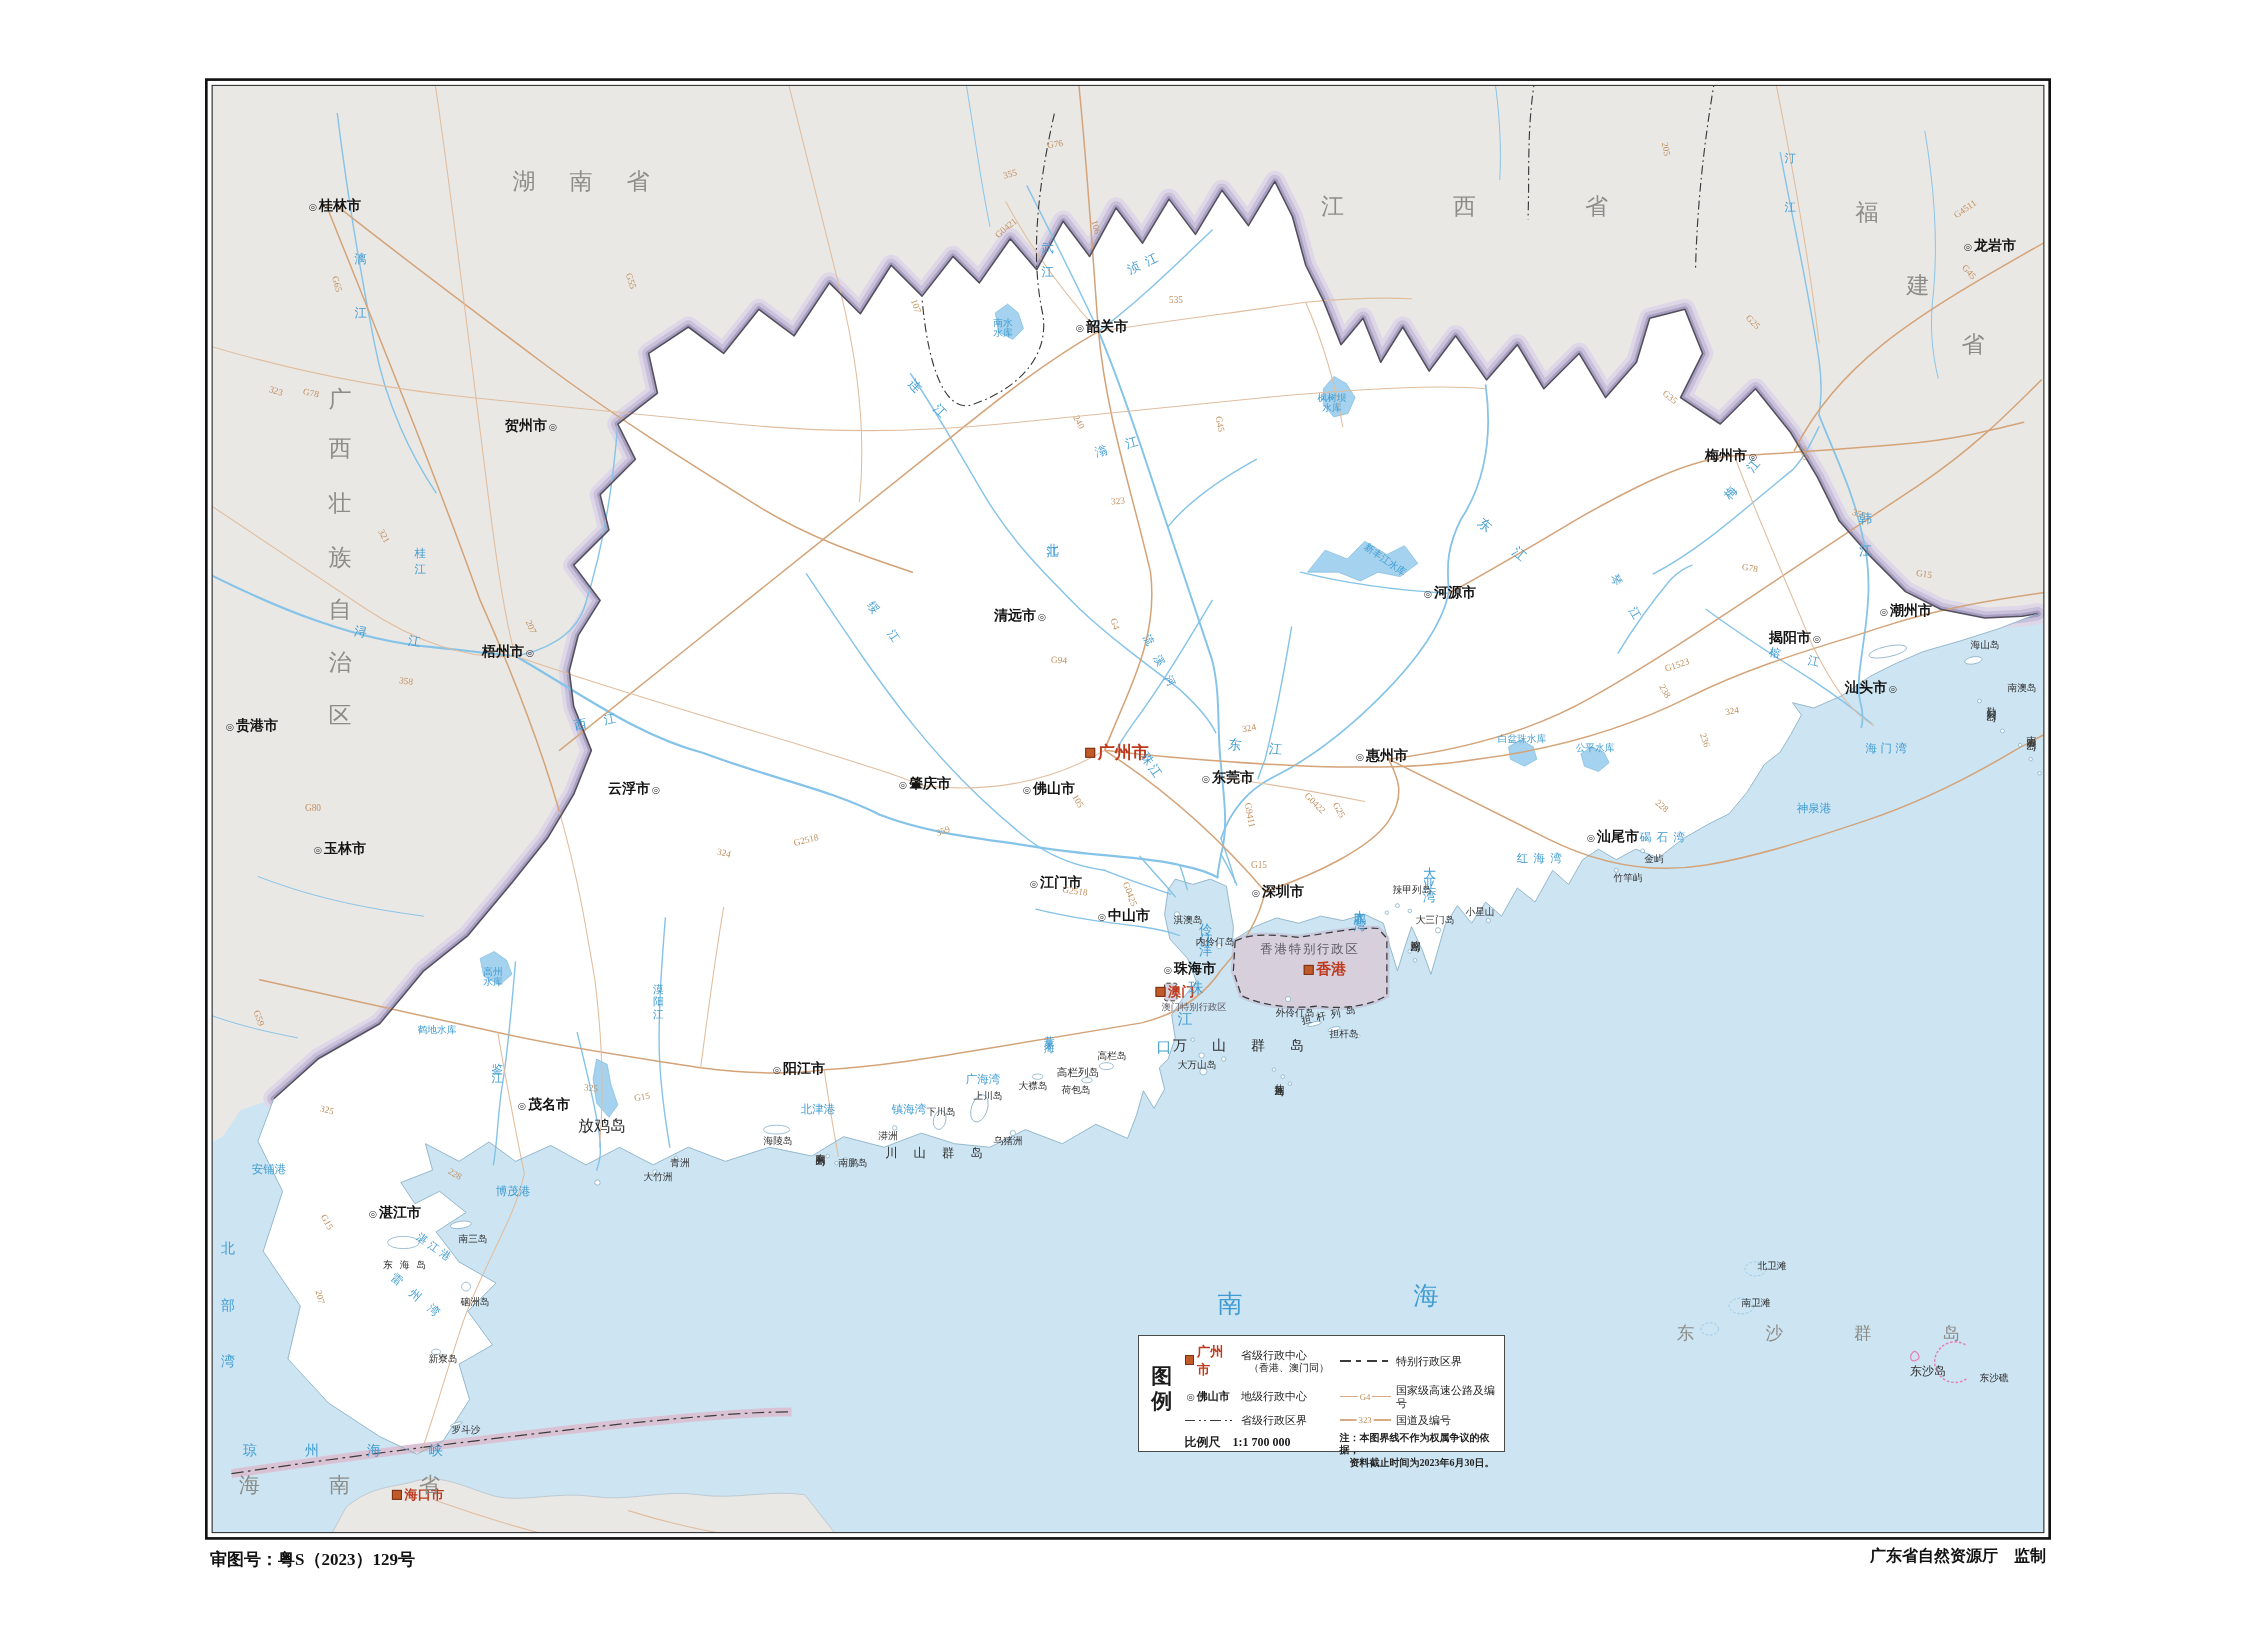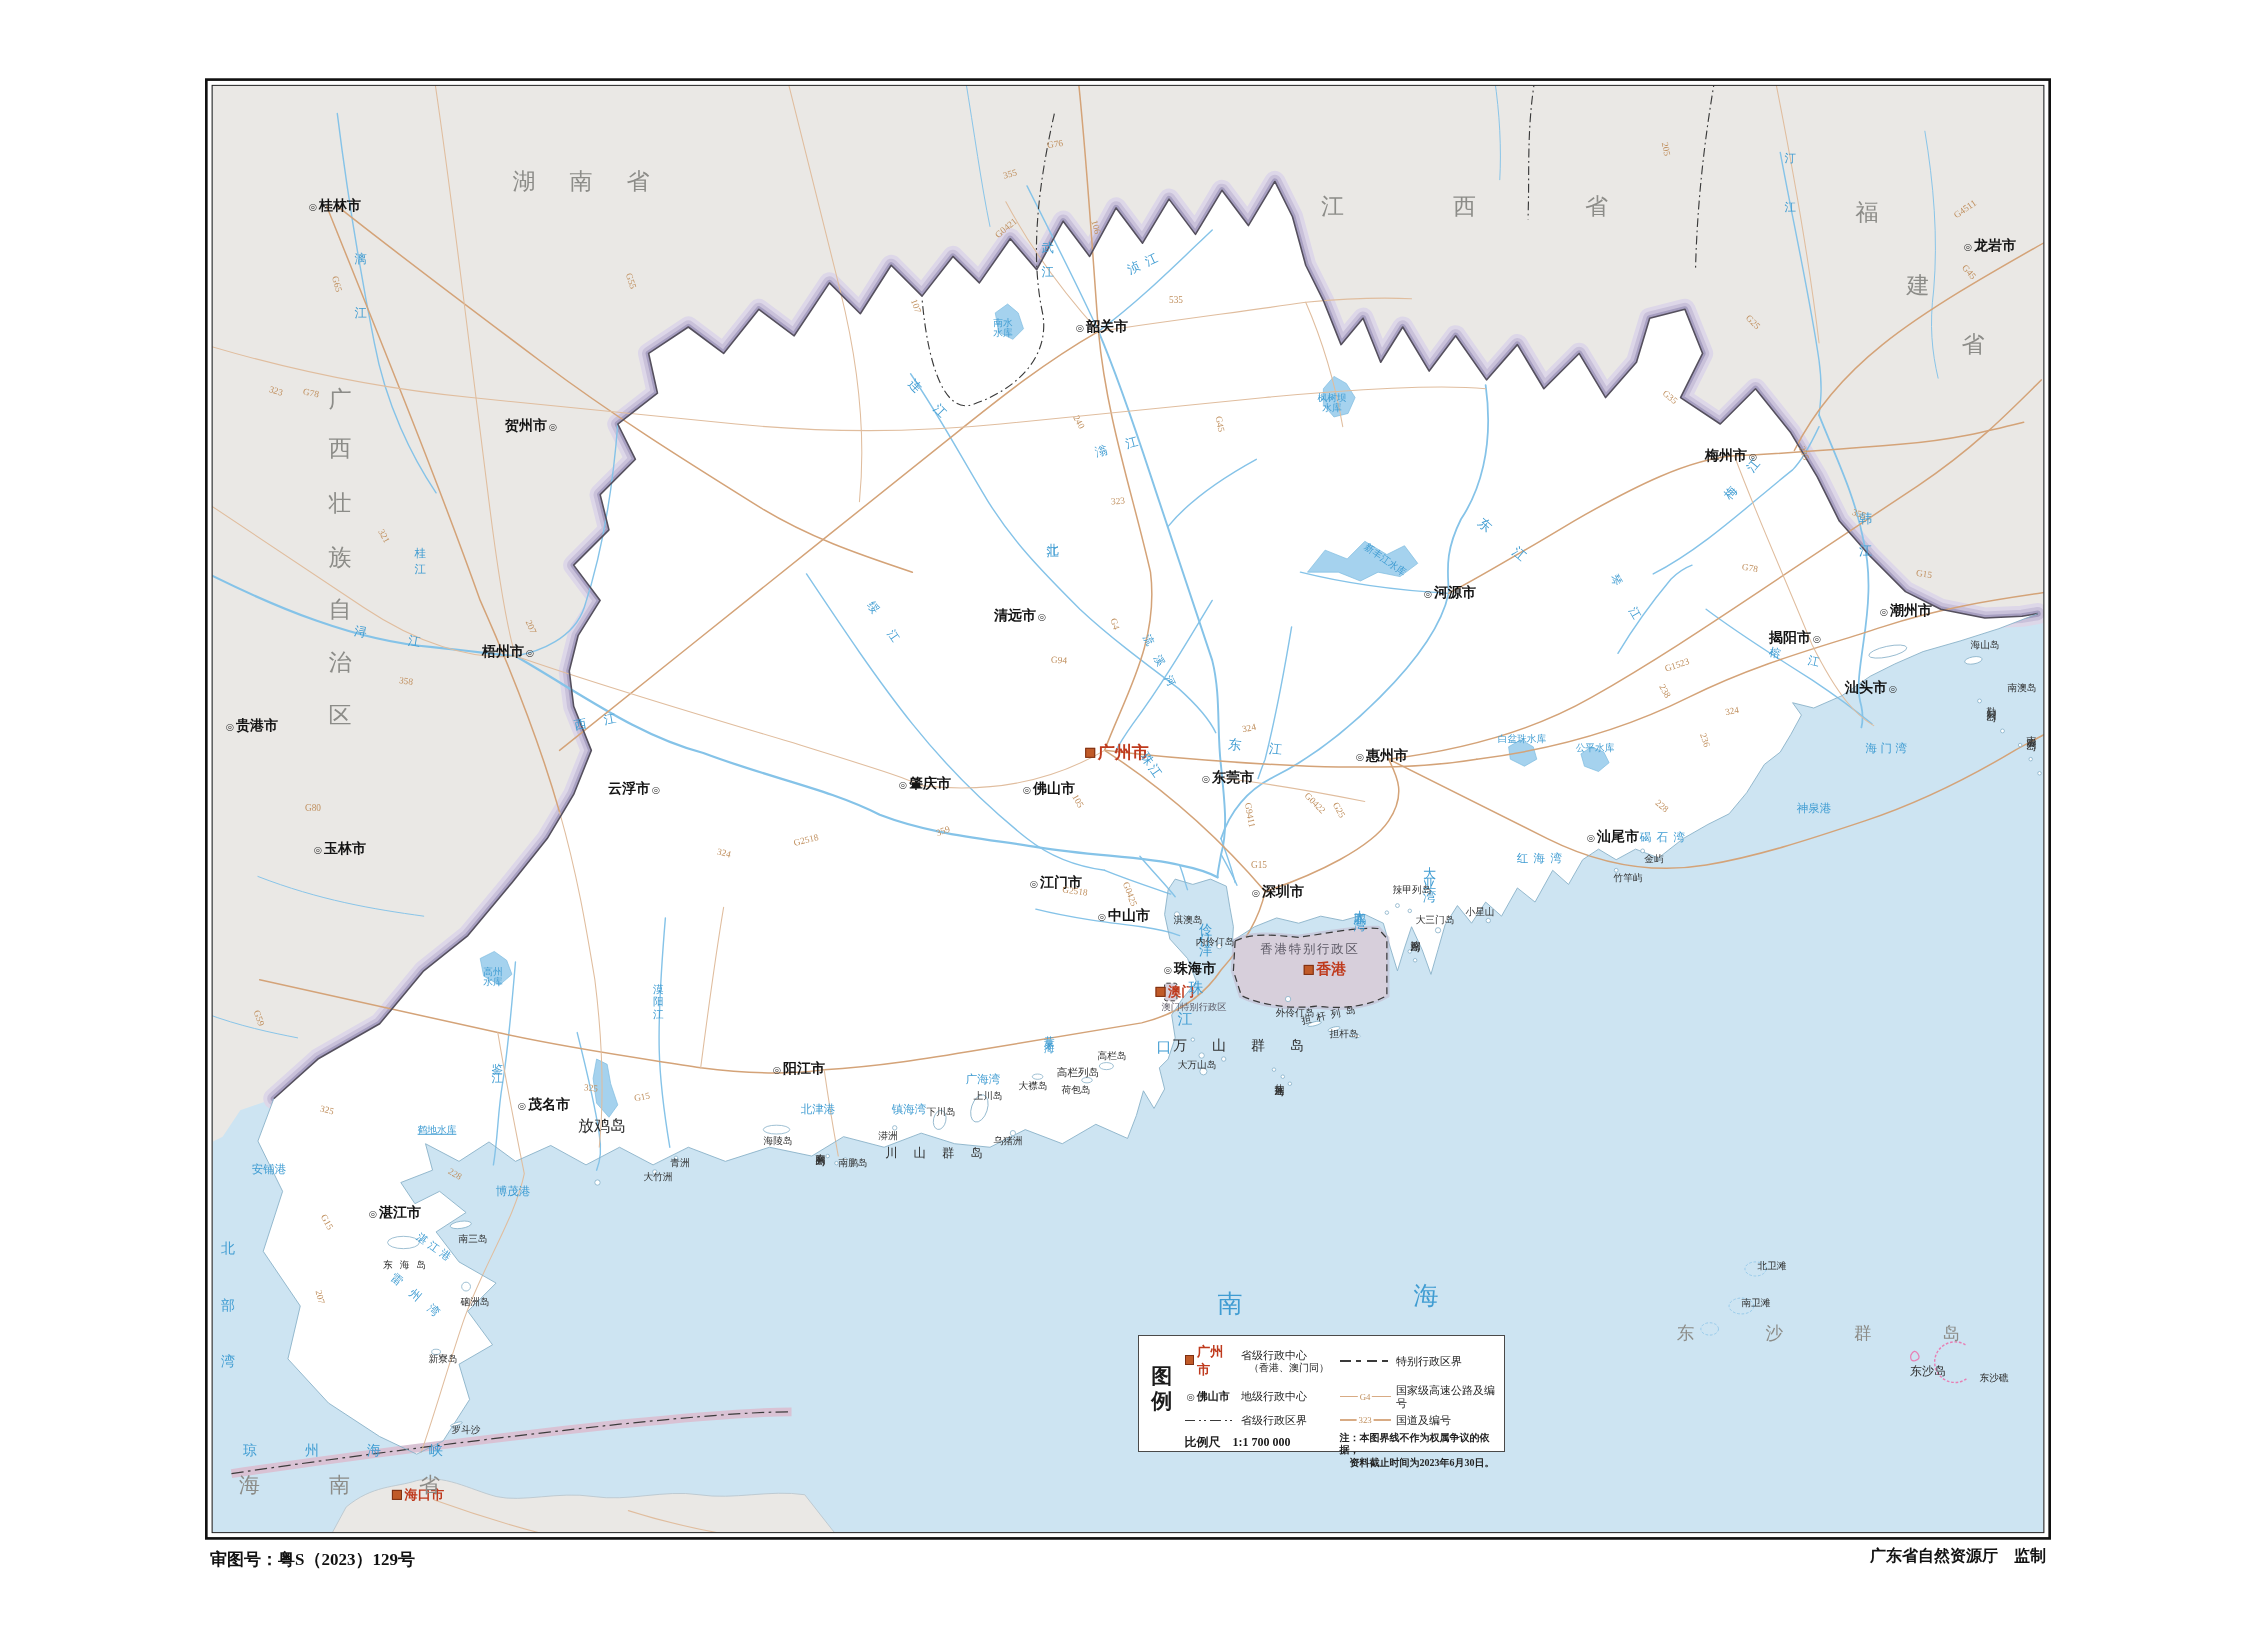--- a/index.html
+++ b/index.html
@@ -325,21 +325,21 @@
         <div class="lbl water" style="left: 1603px; top: 582px; font-size: 11.5px; letter-spacing: 28px; transform: translate(-50%, -50%) rotate(12deg);"><span>榕江</span></div>
         <div class="lbl water v" style="left: 292px; top: 985px; font-size: 11.5px; letter-spacing: 8.8px; transform: translate(-50%, -50%) rotate(0deg);"><span>鉴江</span></div>
         <div class="lbl water v" style="left: 453px; top: 916px; font-size: 10.6px; letter-spacing: 12.4px; transform: translate(-50%, -50%) rotate(0deg);"><span>漠阳江</span></div>
         <div class="lbl water" style="left: 798px; top: 250px; font-size: 9.7px; transform: translate(-50%, -50%) rotate(0deg);"><span>南水
 水库</span></div>
         <div class="lbl water" style="left: 1127px; top: 325px; font-size: 9.7px; transform: translate(-50%, -50%) rotate(0deg);"><span>枫树坝
 水库</span></div>
         <div class="lbl water" style="left: 1180px; top: 482px; font-size: 9.7px; transform: translate(-50%, -50%) rotate(35deg);"><span>新丰江水库</span></div>
         <div class="lbl water" style="left: 288px; top: 899px; font-size: 9.7px; transform: translate(-50%, -50%) rotate(0deg);"><span>高州
 水库</span></div>
-        <div class="lbl water" style="left: 232px; top: 1052px; font-size: 9.7px; transform: translate(-50%, -50%) rotate(0deg); text-decoration: underline;"><span>鹤地水库</span></div>
+        <div class="lbl water" style="left: 232px; top: 952px; font-size: 9.7px; transform: translate(-50%, -50%) rotate(0deg);"><span>鹤地水库</span></div>
         <div class="lbl water" style="left: 1390px; top: 670px; font-size: 9.7px; transform: translate(-50%, -50%) rotate(0deg);"><span>公平水库</span></div>
         <div class="lbl water" style="left: 1317px; top: 661px; font-size: 9.7px; transform: translate(-50%, -50%) rotate(0deg);"><span>白盆珠水库</span></div>
         <div class="lbl isl" style="left: 1817px; top: 610px; font-size: 9.7px; transform: translate(-50%, -50%) rotate(0deg);"><span>南澳岛</span></div>
         <div class="lbl isl" style="left: 1780px; top: 567px; font-size: 9.7px; transform: translate(-50%, -50%) rotate(0deg);"><span>海山岛</span></div>
         <div class="lbl isl v" style="left: 1786px; top: 625px; font-size: 9.7px; letter-spacing: 1.8px; transform: translate(-50%, -50%) rotate(0deg);"><span>勒门列岛</span></div>
         <div class="lbl isl v" style="left: 1826px; top: 654px; font-size: 9.7px; letter-spacing: 1.8px; transform: translate(-50%, -50%) rotate(0deg);"><span>南澎列岛</span></div>
         <div class="lbl isl" style="left: 1449px; top: 781px; font-size: 9.7px; transform: translate(-50%, -50%) rotate(0deg);"><span>金屿</span></div>
         <div class="lbl isl" style="left: 1423px; top: 800px; font-size: 9.7px; transform: translate(-50%, -50%) rotate(0deg);"><span>竹竿屿</span></div>
         <div class="lbl isl" style="left: 1207px; top: 812px; font-size: 9.7px; transform: translate(-50%, -50%) rotate(0deg);"><span>辣甲列岛</span></div>
         <div class="lbl isl" style="left: 1230px; top: 842px; font-size: 9.7px; transform: translate(-50%, -50%) rotate(0deg);"><span>大三门岛</span></div>

